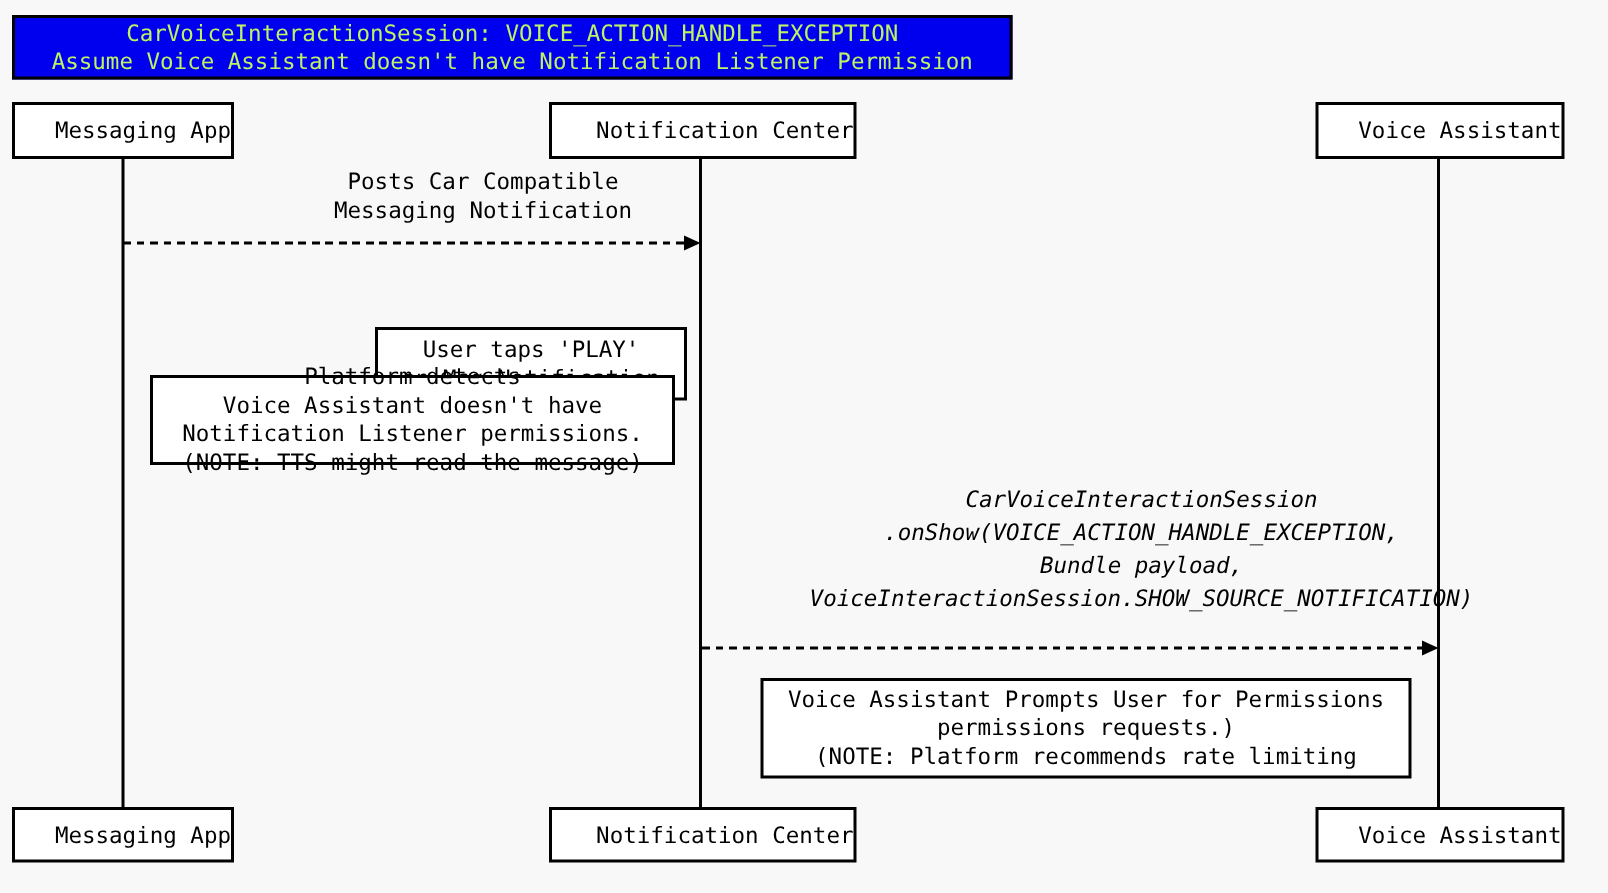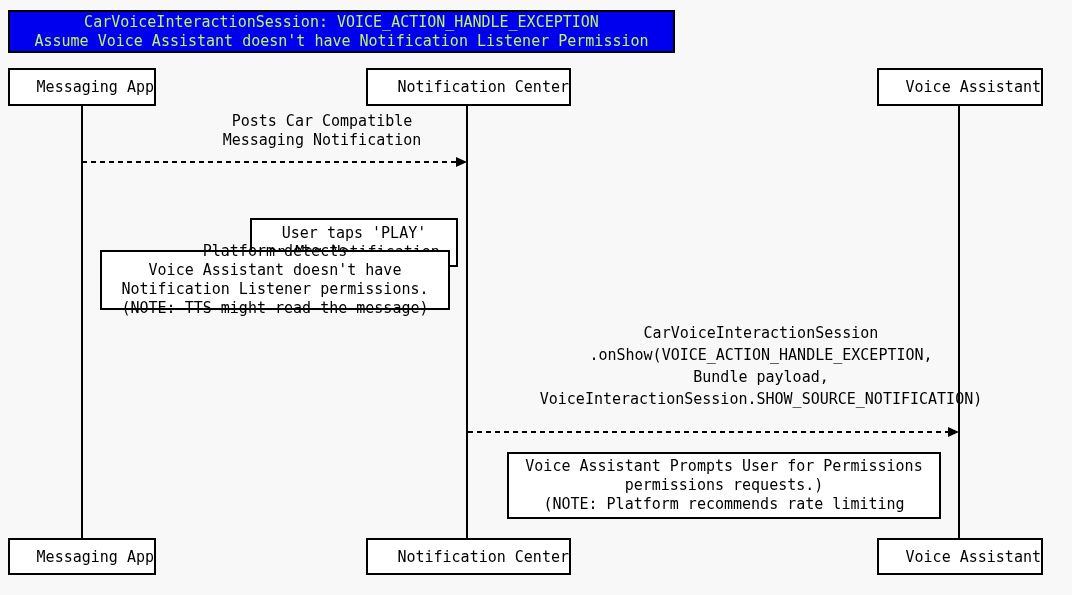--- a/index.html
+++ b/index.html
@@ -134,21 +134,21 @@
     <div>on Msg Notification</div>
   </div>
 
   <div class="note" style="left:100px; top:250px; width:350px; height:60px;">
     <div>Platform detects</div>
     <div>Voice Assistant doesn't have</div>
     <div>Notification Listener permissions.</div>
     <div>(NOTE: TTS might read the message)</div>
   </div>
 
-  <div class="msg-label" style="left:468px; top:322px; width:492px; line-height:22px;">
+  <div class="msg-label" style="left:468px; top:322px; width:492px; line-height:22px;font-style:italic;">
     <div>CarVoiceInteractionSession</div>
     <div>.onShow(VOICE_ACTION_HANDLE_EXCEPTION,</div>
     <div>Bundle payload,</div>
     <div>VoiceInteractionSession.SHOW_SOURCE_NOTIFICATION)</div>
   </div>
 
   <div class="arrow" style="left:468px; top:426px; width:491px;">
     <div class="arrow-line"></div>
     <div class="arrow-head"></div>
   </div>

